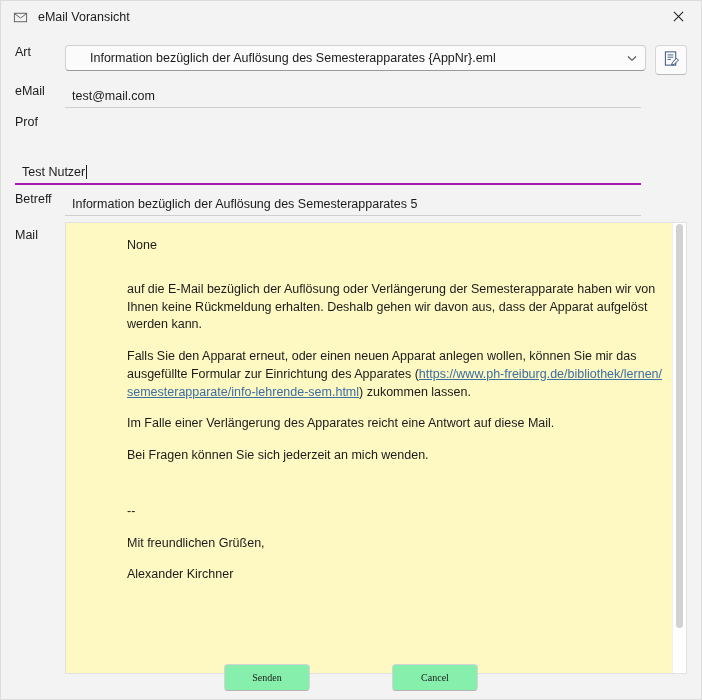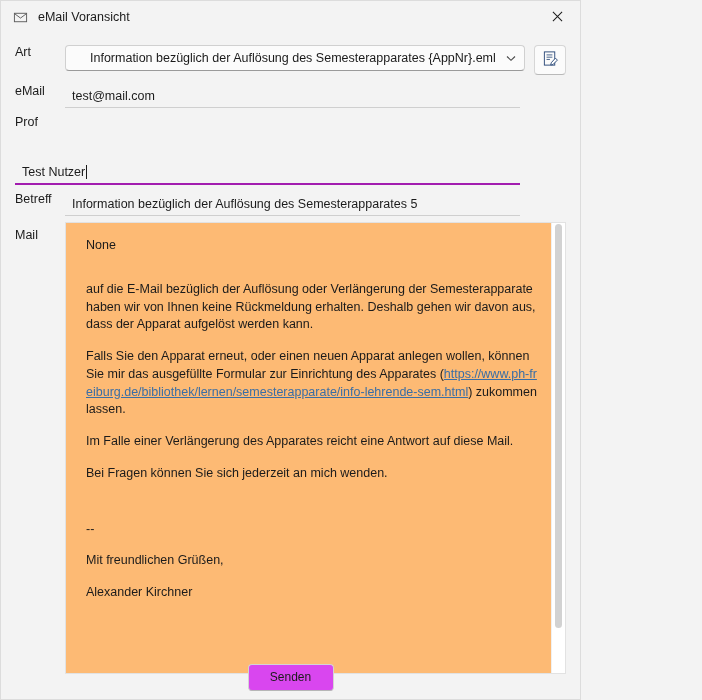--- a/index.html
+++ b/index.html
@@ -10,21 +10,21 @@
     width: 702px;
     height: 700px;
     background: #f3f3f3;
     font-family: "Liberation Sans", sans-serif;
     font-size: 12.5px;
     color: #1b1b1b;
     overflow: hidden;
   }
   .window {
     position: relative;
-    width: 581px;
+    width: 702px;
     height: 700px;
     background: #f3f3f3;
     box-sizing: border-box;
     border: 1px solid #dcdcdc;
   }
   
   .titlebar {
     height: 32px;
     display: flex;
     align-items: center;
@@ -184,25 +184,26 @@
   }
   
   .row-mail {
     display: flex;
     align-items: flex-start;
   }
   .row-mail .label { padding-top: 6px; }
   .mail-box {
     flex: 1;
     height: 452px;
-    background: #fdba74;
+    background: #fef9c3;
     border: 1px solid #e2e2e2;
     box-sizing: border-box;
     position: relative;
     overflow: hidden;
+    padding-left: 41px;
   }
   .mail-content {
     padding: 14px 22px 14px 20px;
     font-size: 12.5px;
     line-height: 1.42;
     color: #1b1b1b;
   }
   .mail-content p {
     margin: 0 0 14px 0;
   }
@@ -238,30 +239,31 @@
     bottom: 0;
     height: 44px;
     display: flex;
     align-items: center;
     justify-content: center;
     gap: 82px;
   }
   .btn {
     width: 84px;
     height: 25px;
-    background: #d946ef;
+    background: #86efac;
     border: 1px solid #d4d4d4;
     border-bottom-color: #b6b6b6;
     border-radius: 4px;
-    font-size: 12px;
-    color: #1b1b1b;
-    display: flex;
-    align-items: center;
-    justify-content: center;
-    cursor: pointer;
+    font-size: 10px;
+    color: #1b1b1b;
+    display: flex;
+    align-items: center;
+    justify-content: center;
+    cursor: pointer;
+    font-family: Liberation Serif, serif;
   }
 </style>
 </head>
 <body>
 
 <div class="window">
 
   <div class="titlebar">
     <span class="title-icon">
       <svg width="15" height="15" viewBox="0 0 16 16" aria-hidden="true">
@@ -344,15 +346,16 @@
         </div>
         <div class="scrollbar">
           <div class="scrollthumb"></div>
         </div>
       </div>
     </div>
   </div>
 
   <div class="footer">
     <div class="btn">Senden</div>
+    <div class="btn">Cancel</div>
   </div>
 
 </div>
 
 </body></html>

